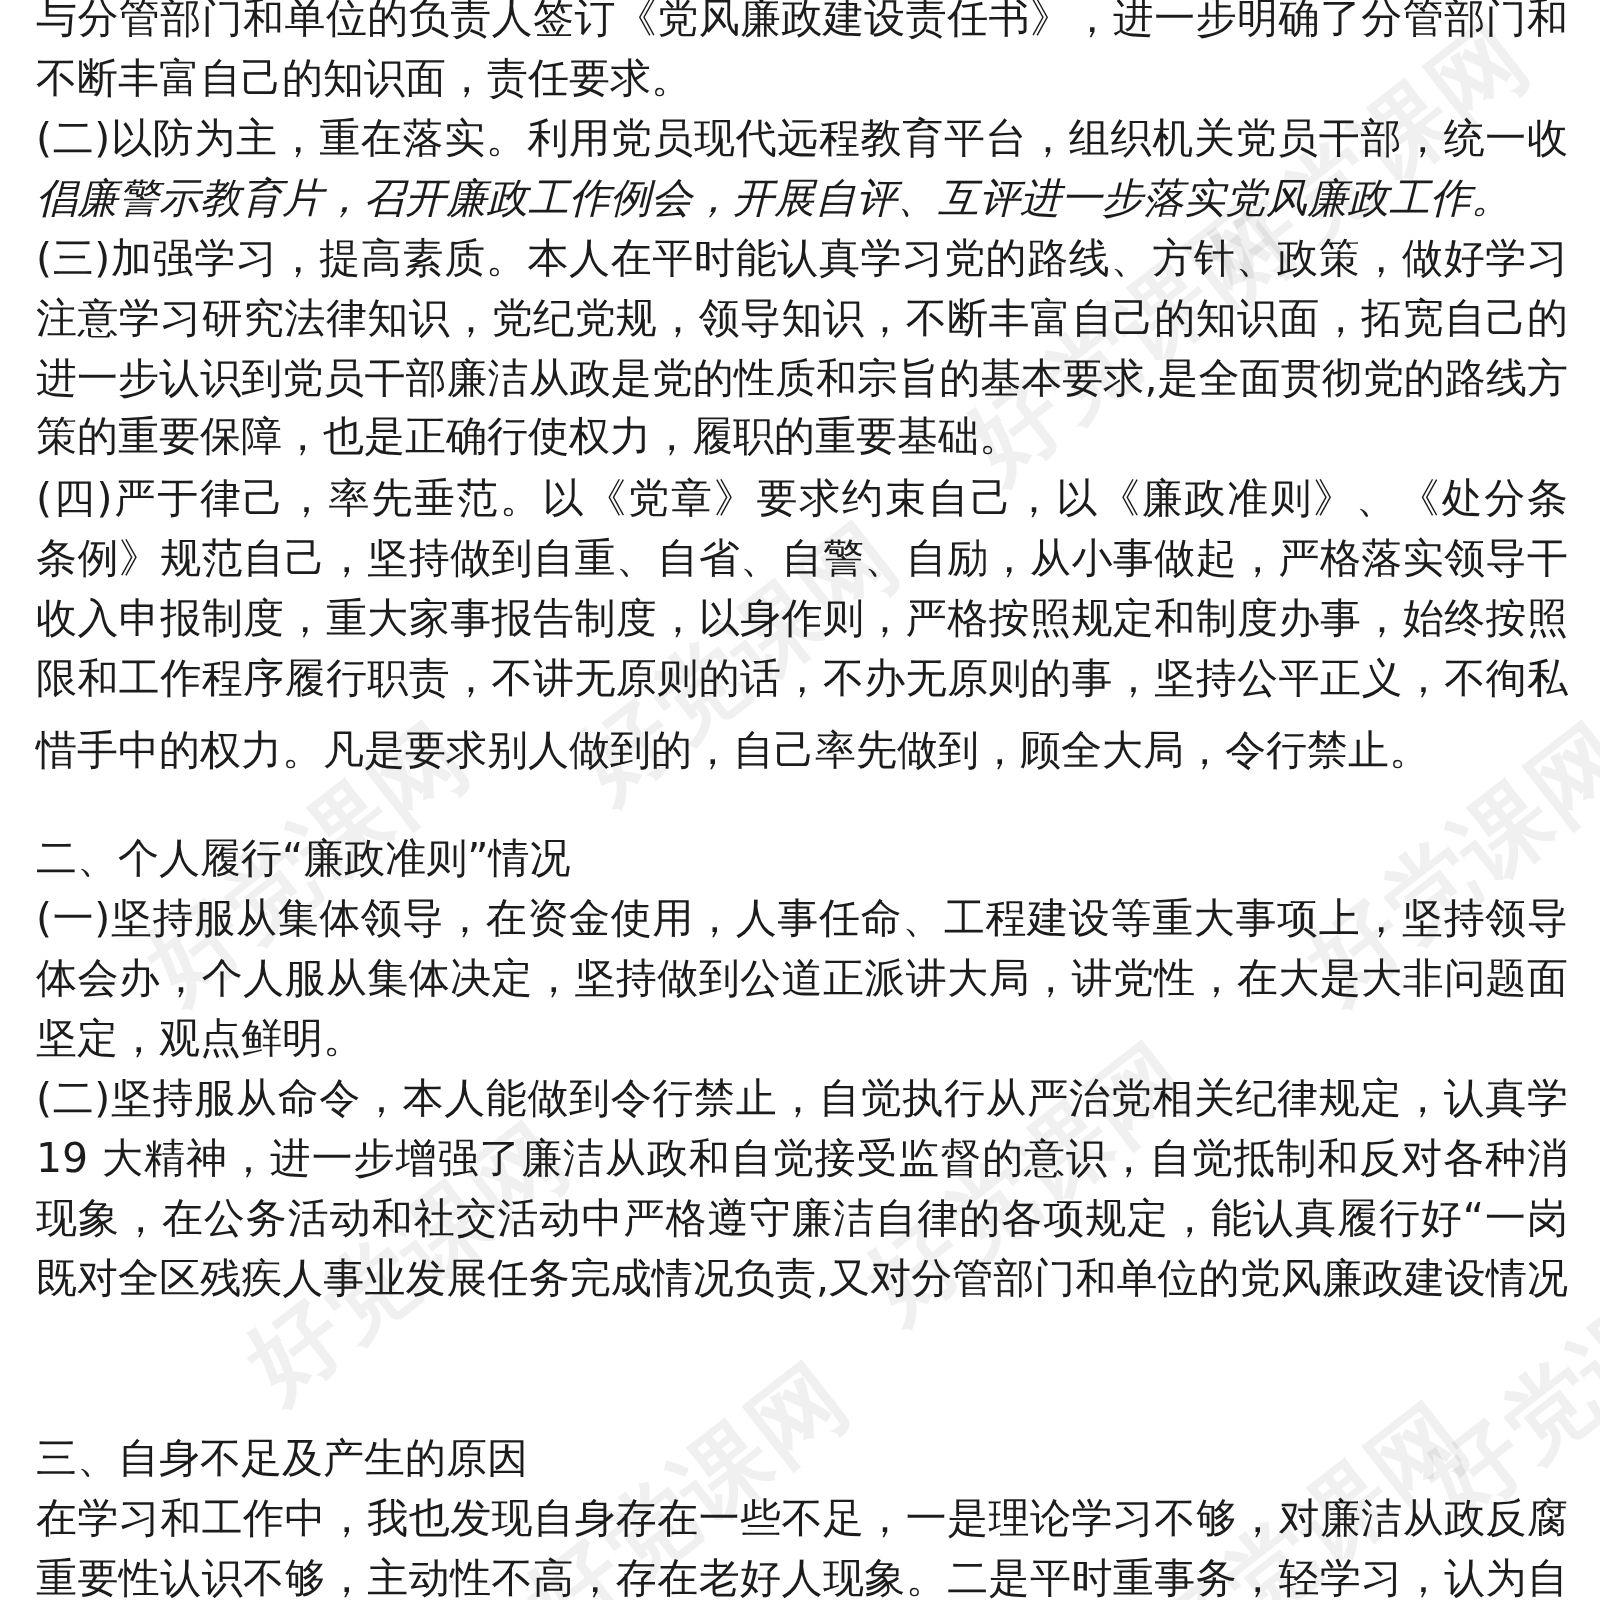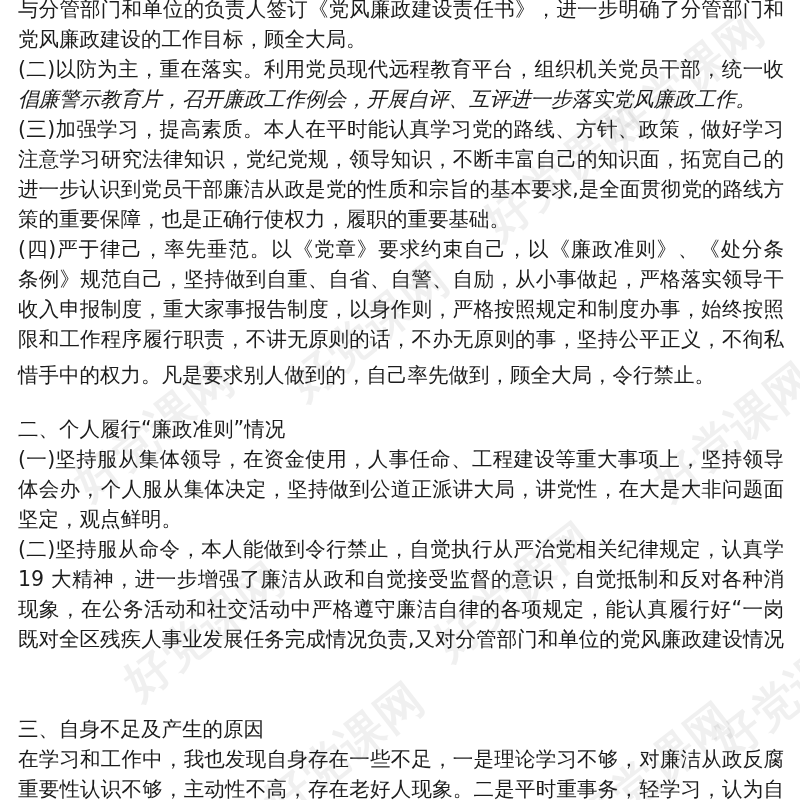--- a/index.html
+++ b/index.html
@@ -80,21 +80,21 @@
       <div class="wm" style="left: 110px; top: 600px; font-size: 46px; color: rgb(0, 0, 0); opacity: 0.055; transform: rotate(-38deg);">好党课网</div>
       <div class="wm" style="left: 420px; top: 560px; font-size: 46px; color: rgb(0, 0, 0); opacity: 0.055; transform: rotate(-38deg);">好党课网</div>
       <div class="wm" style="left: 700px; top: 660px; font-size: 46px; color: rgb(0, 0, 0); opacity: 0.055; transform: rotate(-38deg);">好党课网</div>
       <div class="wm" style="left: 250px; top: 720px; font-size: 46px; color: rgb(0, 0, 0); opacity: 0.055; transform: rotate(-38deg);">好党课网</div>
       <div class="wm" style="left: 560px; top: 740px; font-size: 46px; color: rgb(0, 0, 0); opacity: 0.055; transform: rotate(-38deg);">好党课网</div>
       <div class="wm" style="left: 60px; top: 400px; font-size: 46px; color: rgb(0, 0, 0); opacity: 0.055; transform: rotate(-38deg);">好党课网</div>
     </div>
 
   <div id="doc-body">
       <div class="doc-line justify" style="top: -6px;">与分管部门和单位的负责人签订《党风廉政建设责任书》，进一步明确了分管部门和单位的</div>
-      <div class="doc-line" style="top: 24px;">党风廉政建设的工作目标，顾全大局。</div>
+      <div class="doc-line" style="top: 24px;">不断丰富自己的知识面，责任要求。</div>
       <div class="doc-line justify" style="top: 54px;">(二)以防为主，重在落实。利用党员现代远程教育平台，组织机关党员干部，统一收看反腐</div>
       <div class="doc-line" style="top: 84px; font-style: italic;">倡廉警示教育片，召开廉政工作例会，开展自评、互评进一步落实党风廉政工作。</div>
       <div class="doc-line justify" style="top: 114px;">(三)加强学习，提高素质。本人在平时能认真学习党的路线、方针、政策，做好学习笔记，</div>
       <div class="doc-line justify" style="top: 144px;">注意学习研究法律知识，党纪党规，领导知识，不断丰富自己的知识面，拓宽自己的视野，</div>
       <div class="doc-line justify" style="top: 174px;">进一步认识到党员干部廉洁从政是党的性质和宗旨的基本要求,是全面贯彻党的路线方针政</div>
       <div class="doc-line" style="top: 204px; font-family: Liberation Serif, serif;">策的重要保障，也是正确行使权力，履职的重要基础。</div>
       <div class="doc-line justify" style="top: 234px;">(四)严于律己，率先垂范。以《党章》要求约束自己，以《廉政准则》、《处分条例》、《监督</div>
       <div class="doc-line justify" style="top: 264px;">条例》规范自己，坚持做到自重、自省、自警、自励，从小事做起，严格落实领导干部个人</div>
       <div class="doc-line justify" style="top: 294px;">收入申报制度，重大家事报告制度，以身作则，严格按照规定和制度办事，始终按照工作权</div>
       <div class="doc-line justify" style="top: 324px;">限和工作程序履行职责，不讲无原则的话，不办无原则的事，坚持公平正义，不徇私情，珍</div>

